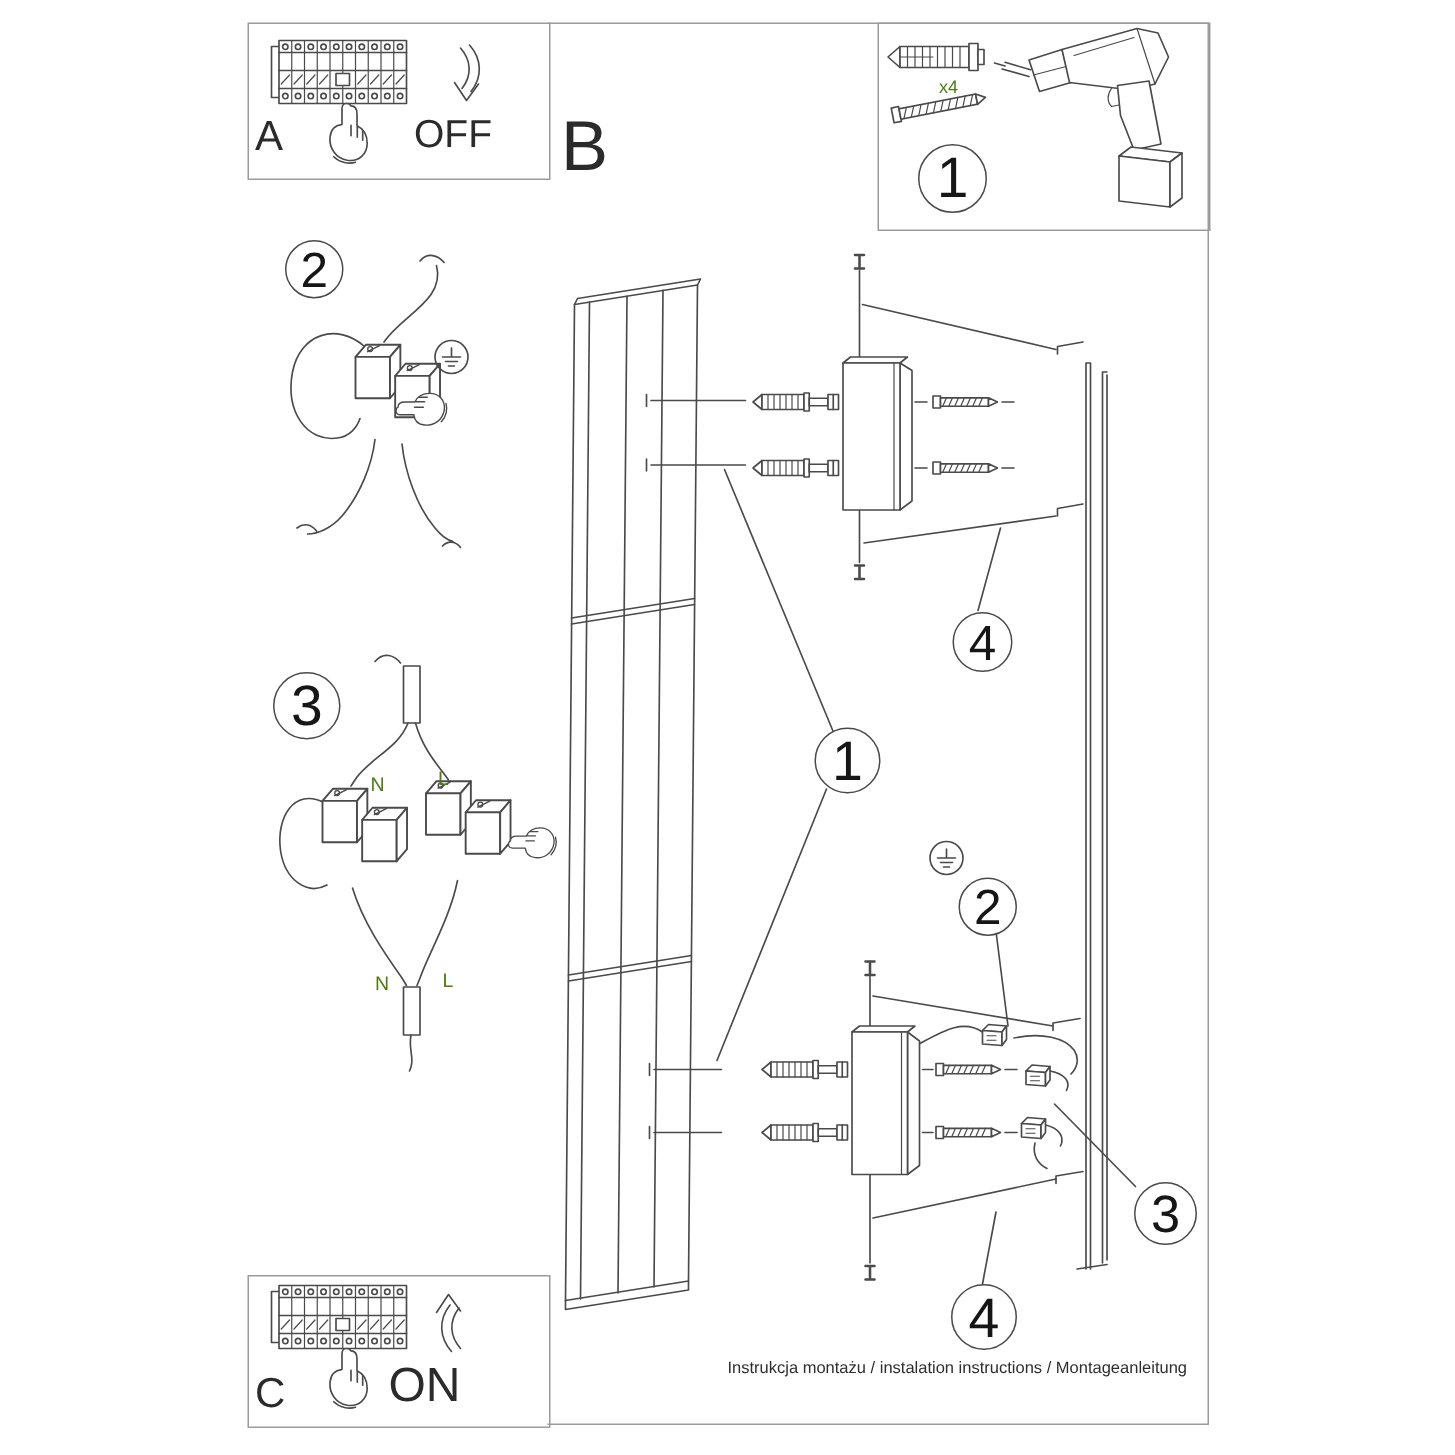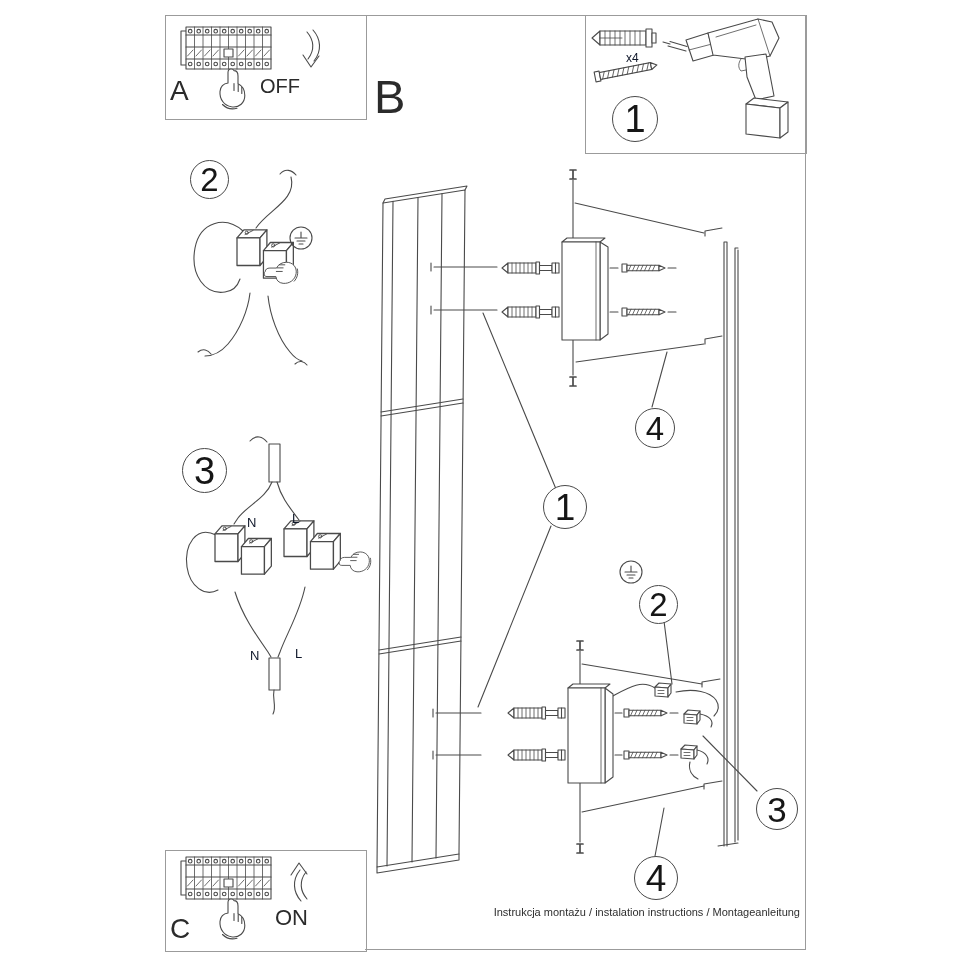--- a/index.html
+++ b/index.html
@@ -3,22 +3,22 @@
 <meta charset="utf-8">
 <style>
   html,body{margin:0;padding:0;background:#fff;}
   body{width:970px;height:970px;position:relative;font-family:"Liberation Sans",sans-serif;color:#222;}
   .box{position:absolute;border:1px solid #9b9b9b;background:transparent;}
   #box-b{border-left:none;}
   .biglabel{position:absolute;color:#2b2b2b;line-height:1;}
   .callout{position:absolute;border:1.4px solid #4a4a4a;border-radius:50%;
            display:flex;align-items:center;justify-content:center;background:#fff;color:#161616;}
   .callout span{line-height:1;}
-  .minilabel{position:absolute;font-size:13px;color:#0f172a;line-height:1;}
-  #footer{position:absolute;left:485px;top:905px;width:315px;font-size:11px;line-height:14.5px;color:#2e2e2e;text-align:right;}
+  .minilabel{position:absolute;font-size:13px;color:#4d7c0f;line-height:1;}
+  #footer{position:absolute;left:485px;top:905px;width:315px;font-size:11px;line-height:14.5px;color:#2e2e2e;}
   svg{position:absolute;left:0;top:0;}
   .art{stroke:#4a4a4a;stroke-width:1.1;fill:none;stroke-linecap:round;stroke-linejoin:round;}
   .solid{fill:#ffffff;}
   .thin{stroke-width:0.8;}
   .bold{stroke-width:1.7;}
 </style>
 </head>
 <body>
 
 <div class="box" id="box-a" style="left:165px;top:15px;width:200px;height:103px;"></div>
@@ -260,24 +260,24 @@
     <path d="M556 489 L483 313"></path>
     <path d="M551 526 L478 707"></path>
     <path d="M652 407 L667 352"></path>
     <path d="M664 621 L672 684"></path>
     <path d="M757 791 L703 736"></path>
     <path d="M655 856 L664 808"></path>
   </g>
 </svg>
 
 <div class="biglabel" style="left:170px;top:77px;font-size:28px;">A</div>
-<div class="biglabel" style="left:260px;top:76px;font-size:20px;">OFF</div>
+<div class="biglabel" style="left:276px;top:76px;font-size:26px;">OFF</div>
 <div class="biglabel" style="left:374px;top:73px;font-size:47px;">B</div>
 <div class="biglabel" style="left:170px;top:915px;font-size:28px;">C</div>
-<div class="biglabel" style="left:275px;top:907px;font-size:22px;">ON</div>
+<div class="biglabel" style="left:259px;top:907px;font-size:32px;">ON</div>
 <div class="minilabel" style="left:626px;top:52px;font-size:12px;">x4</div>
 
 <div class="minilabel" style="left:247px;top:516px;">N</div>
 <div class="minilabel" style="left:292px;top:512px;">L</div>
 <div class="minilabel" style="left:250px;top:649px;">N</div>
 <div class="minilabel" style="left:295px;top:647px;">L</div>
 
 <div class="callout" style="left:612px;top:96px;width:44px;height:44px;">
   <span style="font-size:38px;">1</span>
   </div>

